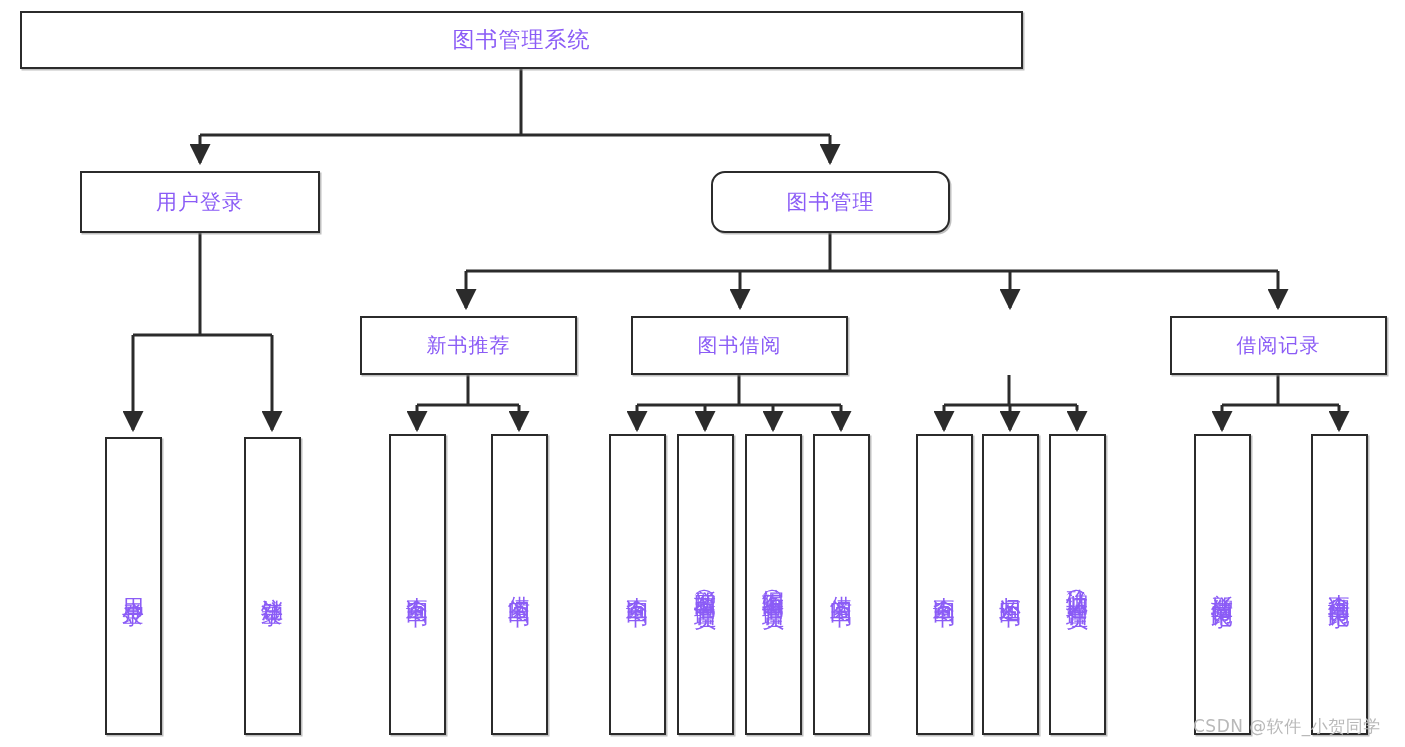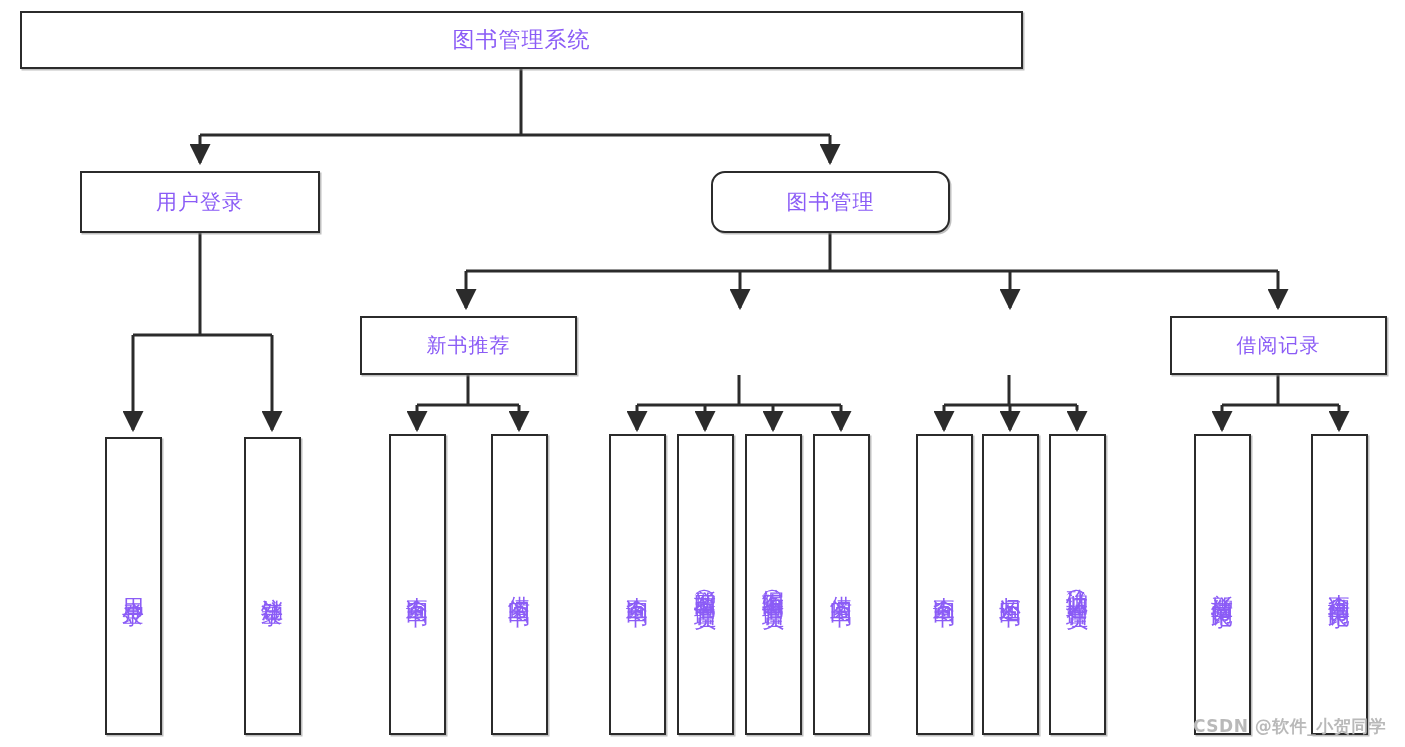--- a/index.html
+++ b/index.html
@@ -62,21 +62,20 @@
     white-space: nowrap;
     max-height: 276px;
   }
   .watermark {
     position: absolute;
     font-size: 17px;
     color: #b9b9b9;
     letter-spacing: 0.5px;
     white-space: nowrap;
     font-family: "DejaVu Sans", "Liberation Sans", sans-serif;
-    font-weight: bold;
   }
 </style>
 </head>
 <body>
 
 <div id="diagram-root">
 
   <svg id="edge-layer" viewBox="0 0 1405 747" width="1405" height="747" xmlns="http://www.w3.org/2000/svg">
     <defs>
       <marker id="arrow" viewBox="0 0 10 10" refX="9" refY="5" markerWidth="7" markerHeight="7" orient="auto-start-reverse">
@@ -134,20 +133,23 @@
   <div class="node level2" style="left:80px; top:171px; width:240px; height:62px;">
     <span class="node-label">用户登录</span>
   </div>
   <div class="node level2" style="left:711px; top:171px; width:239px; height:62px;border-radius:14px;">
     <span class="node-label">图书管理</span>
   </div>
 
   <div class="node level3" style="left:360px; top:316px; width:217px; height:59px;">
     <span class="node-label">新书推荐</span>
   </div>
+  <div class="node level3" style="left:631px; top:316px; width:217px; height:59px;">
+    <span class="node-label">图书借阅</span>
+  </div>
   <div class="node level3" style="left:1170px; top:316px; width:217px; height:59px;">
     <span class="node-label">借阅记录</span>
   </div>
 
   <div class="node leaf" style="left:105px; top:437px; width:57px; height:298px;">
     <span class="node-label">用户登录</span>
   </div>
   <div class="node leaf" style="left:244px; top:437px; width:57px; height:298px;">
     <span class="node-label">注销登录</span>
   </div>

